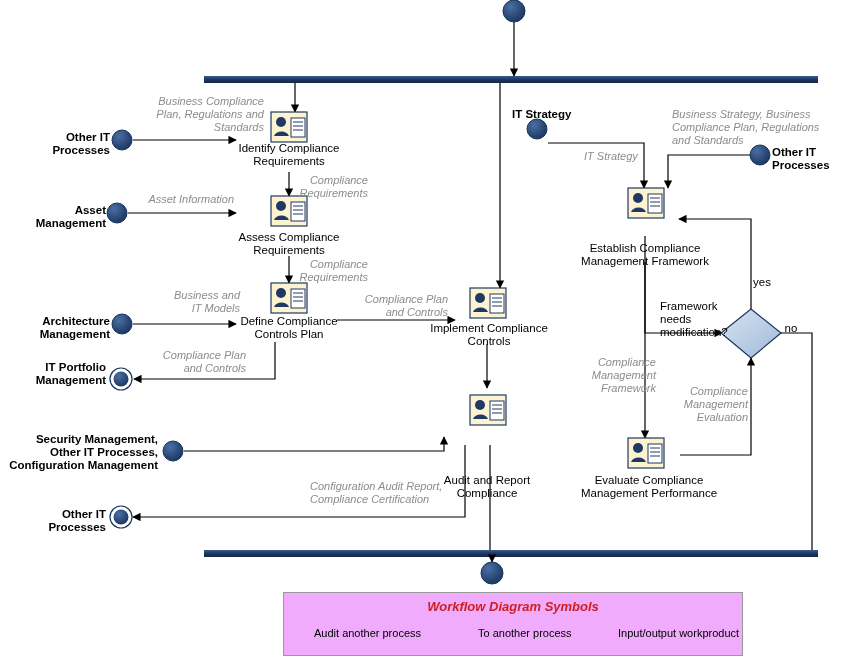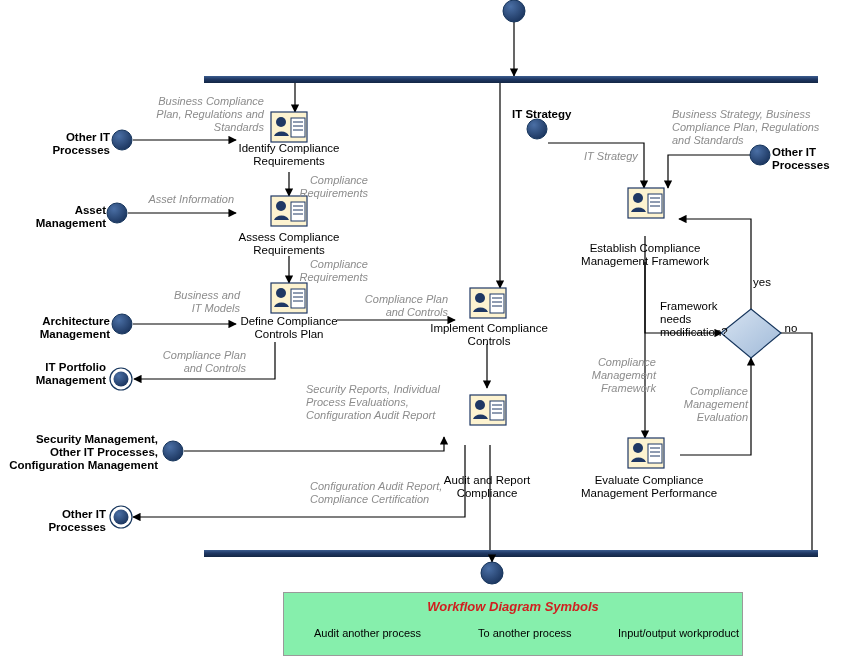--- a/index.html
+++ b/index.html
@@ -28,21 +28,21 @@
     font-size:11px;
     font-style:italic;
     color:#8c8c8c;
     line-height:13px;
     white-space:pre-line;
   }
   .note.center{text-align:right;}
   .legend{
     position:absolute;
     border:1px solid #9a9a9a;
-    background:#86efac;
+    background:#f0abfc;
   }
   .legend-title{
     position:absolute;
     width:100%;
     text-align:center;
     font-size:13px;
     font-weight:bold;
     font-style:italic;
     color:#d01f1f;
   }
@@ -269,23 +269,20 @@
 Requirements</div>
   <div class="note center" style="left:122px;top:193px;width:112px;">Asset Information</div>
   <div class="note center" style="left:258px;top:258px;width:110px;">Compliance
 Requirements</div>
   <div class="note center" style="left:140px;top:289px;width:100px;">Business and
 IT Models</div>
   <div class="note center" style="left:344px;top:293px;width:104px;">Compliance Plan
 and  Controls</div>
   <div class="note center" style="left:136px;top:349px;width:110px;">Compliance Plan
 and Controls</div>
-  <div class="note left" style="left:306px;top:383px;width:164px;">Security Reports, Individual
-Process Evaluations,
-Configuration Audit Report</div>
   <div class="note left" style="left:310px;top:480px;width:170px;">Configuration Audit Report,
 Compliance Certification</div>
   <div class="note left" style="left:584px;top:150px;width:80px;">IT Strategy</div>
   <div class="note left" style="left:672px;top:108px;width:152px;">Business Strategy, Business
 Compliance Plan, Regulations
 and Standards</div>
   <div class="note center" style="left:574px;top:356px;width:82px;">Compliance
 Management
 Framework</div>
   <div class="note center" style="left:668px;top:385px;width:80px;">Compliance

